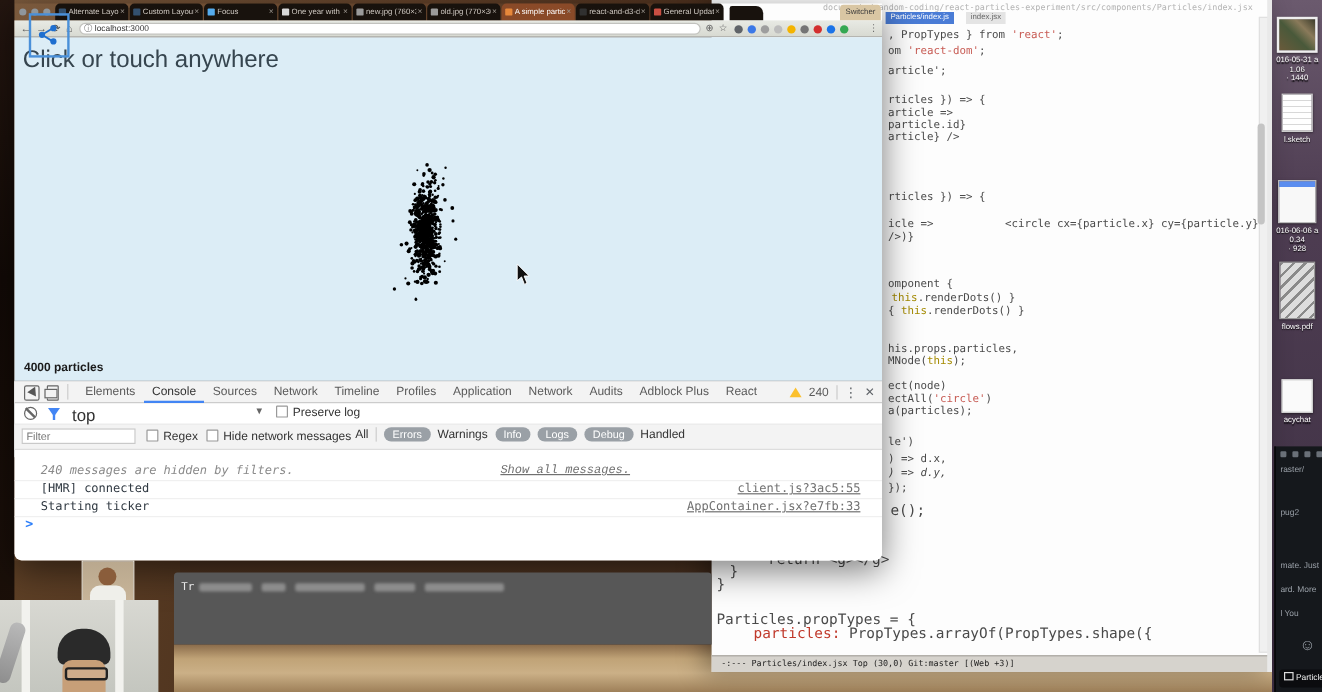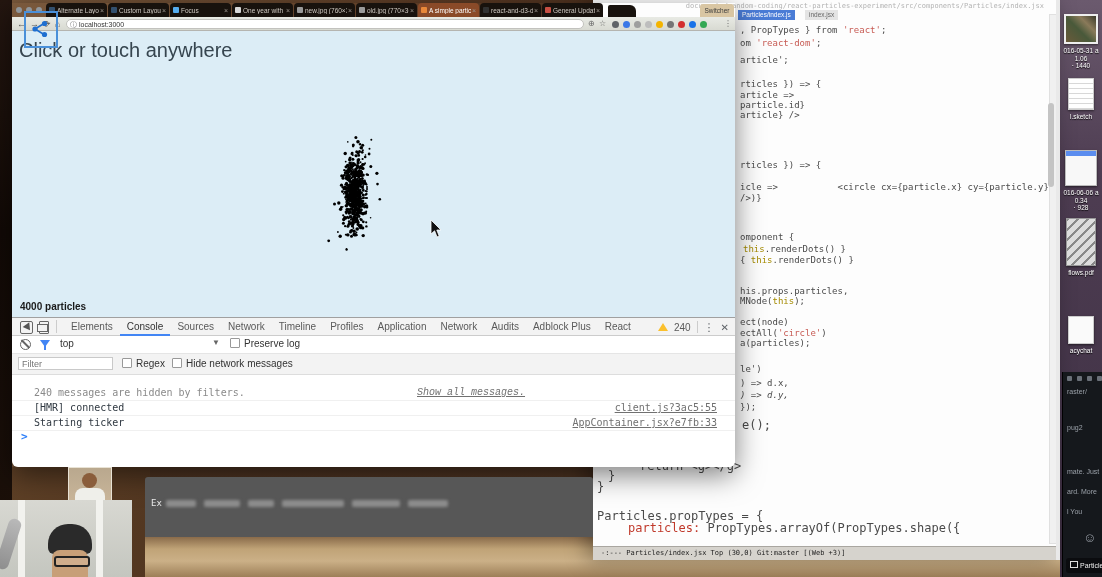--- a/index.html
+++ b/index.html
@@ -82,35 +82,35 @@
   .warn-tri{width:0;height:0;border-left:5px solid transparent;border-right:5px solid transparent;border-bottom:8px solid #fbc02d;}
   .warn-count{font-size:10px;color:#5a5a5a;}
   .dt-vline{width:1px;height:12px;background:#ccc;}
   .dt-dots{font-size:11px;color:#5f6368;}
   .dt-close{font-size:10px;color:#5f6368;}
   .dt-row1{position:absolute;left:0;top:18px;width:100%;height:18px;border-bottom:1px solid #e5e5e5;box-sizing:border-box;}
   .ban{position:absolute;left:8px;top:3px;width:9px;height:9px;border:1.5px solid #666;border-radius:50%;}
   .ban:after{content:"";position:absolute;left:-1px;top:3.2px;width:11px;height:1.5px;background:#666;transform:rotate(45deg);}
   .funnel{position:absolute;left:28px;top:4px;width:0;height:0;border-left:5px solid transparent;border-right:5px solid transparent;border-top:7px solid #4285f4;}
   .funnel:after{content:"";position:absolute;left:-1px;top:-2px;width:2px;height:5px;background:#4285f4;}
-  .ctx{position:absolute;left:48px;top:2px;font-size:10px;color:#333;}
+  .ctx{position:absolute;left:48px;top:2px;font-size:14px;color:#333;}
   .caret{position:absolute;left:200px;top:2px;font-size:8px;color:#666;}
   .chk{width:8px;height:8px;border:1px solid #999;border-radius:1px;background:#fff;display:inline-block;vertical-align:-1px;margin-right:4px;}
   .preserve{position:absolute;left:218px;top:2px;font-size:10px;color:#333;}
   .dt-row2{position:absolute;left:0;top:36px;width:100%;height:21px;background:#f3f3f3;border-bottom:1px solid #ddd;box-sizing:border-box;font-size:10px;color:#333;}
   .filter-input{position:absolute;left:6px;top:3px;width:95px;height:13px;border:1px solid #c9c9c9;background:#fff;font-size:9px;color:#333;padding:0 3px;box-sizing:border-box;font-family:"Liberation Sans",sans-serif;}
   .r2item{position:absolute;top:4px;white-space:nowrap;}
   .lvls{position:absolute;left:284px;top:2px;display:flex;align-items:center;gap:6px;}
   .lvl.pill{background:#9aa0a6;color:#fff;border-radius:8px;padding:1px 7px;font-size:9px;}
   .lvl.plain{color:#333;font-size:10px;}
   .lvl-div{width:1px;height:12px;background:#ccc;}
   .cmsgs{position:absolute;left:0;top:57px;width:100%;}
   .crow{position:absolute;left:0;width:100%;height:14px;border-bottom:1px solid #f0f0f0;font-family:"DejaVu Sans Mono",monospace;font-size:10px;line-height:14px;color:#303942;}
   .ctext{position:absolute;left:22px;white-space:pre;}
-  .ctext.muted{color:#8a8a8a;}
+  .ctext.muted{color:#8a8a8a;font-style:italic;}
   .clink{position:absolute;left:405px;color:#707070;font-style:italic;text-decoration:underline;white-space:nowrap;font-family:Liberation Mono, monospace;}
   .csrc{position:absolute;right:18px;color:#707070;text-decoration:underline;white-space:nowrap;}
   .prompt{position:absolute;left:9px;top:112px;font-family:"DejaVu Sans Mono",monospace;font-size:11px;color:#2d7ff9;font-weight:bold;}
   
   .sharebox{left:24px;top:11px;width:30px;height:33px;border:2px solid #4a90d9;z-index:60;}
   .scratch{left:145px;top:477px;width:448px;height:60px;background:#575757;border-radius:3px 3px 0 0;overflow:hidden;z-index:5;}
   .sline{position:absolute;left:6px;color:#e8e8e8;font-family:"DejaVu Sans Mono",monospace;font-size:9px;white-space:nowrap;}
   .blurbar{display:inline-block;height:7px;background:#8c8c8c;filter:blur(1.5px);border-radius:2px;vertical-align:middle;margin:0 4px;}
   .smodeline{position:absolute;left:0;bottom:0;width:100%;height:11px;background:#d0cfcb;font-family:"DejaVu Sans Mono",monospace;font-size:7px;line-height:11px;color:#222;padding-left:10px;box-sizing:border-box;white-space:nowrap;}
   .portrait{left:68px;top:467px;width:42px;height:39px;background:linear-gradient(#b9a88e,#cbb79b);border:1px solid #e8e2d4;z-index:6;overflow:hidden;}
@@ -226,21 +226,21 @@
         <div class="chatline" style="top: 52px;">pug2</div>
         <div class="chatline" style="top: 96px;">mate. Just</div>
         <div class="chatline" style="top: 116px;">ard. More</div>
         <div class="chatline" style="top: 136px;">l You</div>
       </div>
     <div class="smiley">☺</div>
   </div>
   <div class="abs pbadge"><span class="cam"></span><span>Particle</span></div>
 
   <div class="abs scratch">
-    <div class="sline" style="top:21px;"><span>Ex</span><span class="blurbar" style="width:30px;"></span><span class="blurbar" style="width:36px;"></span><span class="blurbar" style="width:26px;"></span><span class="blurbar" style="width:62px;"></span><span class="blurbar" style="width:48px;"></span><span class="blurbar" style="width:40px;"></span></div>
+    <div class="sline" style="top:8px;"><span>Tr</span><span class="blurbar" style="width:44px;"></span><span class="blurbar" style="width:20px;"></span><span class="blurbar" style="width:58px;"></span><span class="blurbar" style="width:34px;"></span><span class="blurbar" style="width:66px;"></span></div>
   </div>
 
   <div class="abs portrait">
     <div class="p-head"></div>
     <div class="p-shirt"></div>
   </div>
   <div class="abs webcam">
     <div class="w-frame" style="left:18px;"></div>
     <div class="w-frame" style="left:96px;"></div>
     <div class="w-mic"></div>
@@ -1081,20 +1081,30 @@
         <span class="ban"></span>
         <span class="funnel"></span>
         <span class="ctx">top</span>
         <span class="caret">▼</span>
         <span class="preserve"><span class="chk"></span><span>Preserve log</span></span>
       </div>
       <div class="dt-row2">
         <input class="filter-input" placeholder="Filter" style="">
         <span class="r2item" style="left:110px;"><span class="chk"></span><span>Regex</span></span>
         <span class="r2item" style="left:160px;"><span class="chk"></span><span>Hide network messages</span></span>
+        <span class="lvls">
+            <span class="lvl plain">All</span>
+            <span class="lvl-div"></span>
+            <span class="lvl pill">Errors</span>
+            <span class="lvl plain">Warnings</span>
+            <span class="lvl pill">Info</span>
+            <span class="lvl pill">Logs</span>
+            <span class="lvl pill">Debug</span>
+            <span class="lvl plain">Handled</span>
+          </span>
       </div>
       <div class="cmsgs" id="console-messages">
           <div class="crow" style="top: 11px;">
             <span class="ctext muted">240 messages are hidden by filters.</span>
             <span class="clink">Show all messages.</span>
           </div>
           <div class="crow" style="top: 26px;">
             <span class="ctext">[HMR] connected</span>
             <span class="csrc">client.js?3ac5:55</span>
           </div>

